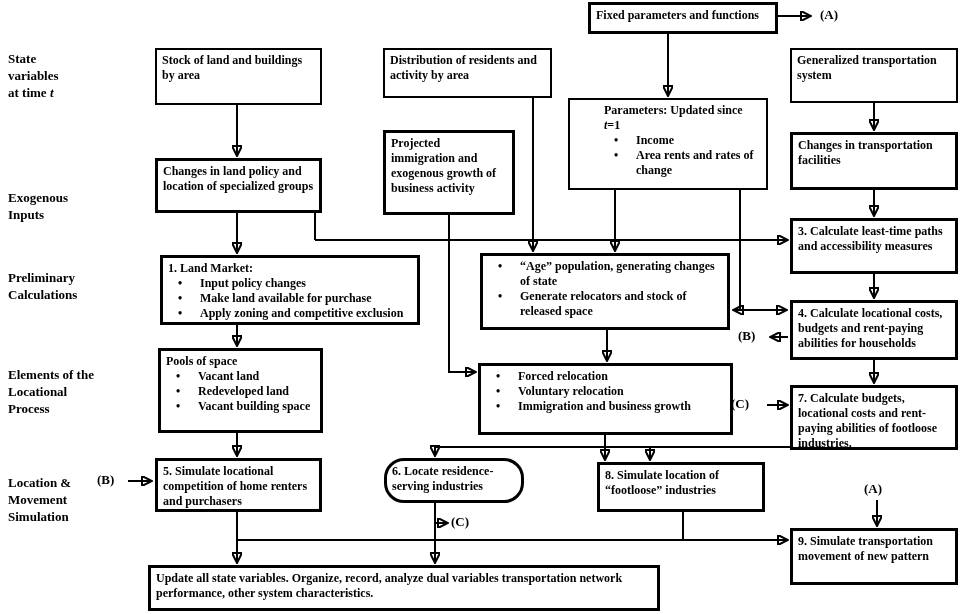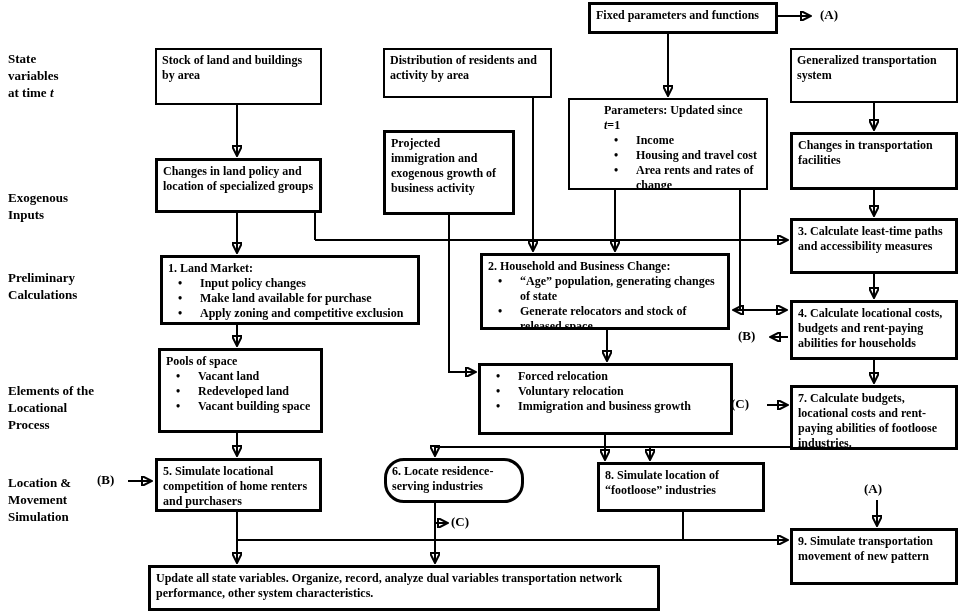--- a/index.html
+++ b/index.html
@@ -61,21 +61,21 @@
     <line x1="128" y1="481" x2="151" y2="481" marker-end="url(#ah)"></line>
   </svg>
 
   <div class="rowlabel" style="left:8px;top:50px;"><span>State
 variables
 at time </span><i>t</i></div>
   <div class="rowlabel" style="left:8px;top:173px;margin-top:16px;"><span>Exogenous
 Inputs</span></div>
   <div class="rowlabel" style="left:8px;top:269px;"><span>Preliminary
 Calculations</span></div>
-  <div class="rowlabel" style="left:8px;top:382px;"><span>Elements of the
+  <div class="rowlabel" style="left:8px;top:366px;"><span>Elements of the
 Locational
 Process</span></div>
   <div class="rowlabel" style="left:8px;top:474px;"><span>Location &amp;
 Movement
 Simulation</span></div>
 
   <div class="lbl" style="left:820px;top:7px;">(A)</div>
   <div class="lbl" style="left:864px;top:481px;">(A)</div>
   <div class="lbl" style="left:97px;top:472px;">(B)</div>
   <div class="lbl" style="left:738px;top:328px;">(B)</div>
@@ -95,21 +95,20 @@
   </div>
 
   <div class="box" style="left:790px;top:48px;width:168px;height:55px;">
     <span>Generalized transportation system</span>
   </div>
 
   <div class="box" style="left:568px;top:98px;width:200px;height:92px;padding-left:34px;">
     <div><span>Parameters: Updated since </span><i>t</i><span>=1</span></div>
     <ul>
       <li>Income</li>
-      <li>Housing and travel cost</li>
       <li>Area rents and rates of change</li>
     </ul>
   </div>
 
   <div class="box heavy" style="left:790px;top:132px;width:168px;height:58px;">
     <span>Changes in transportation facilities</span>
   </div>
 
   <div class="box heavy" style="left:155px;top:158px;width:167px;height:55px;">
     <span>Changes in land policy and location of specialized groups</span>
@@ -126,21 +125,20 @@
   <div class="box heavy" style="left:160px;top:255px;width:260px;height:70px;">
     <div>1. Land Market:</div>
     <ul>
       <li>Input policy changes</li>
       <li>Make land available for purchase</li>
       <li>Apply zoning and competitive exclusion</li>
     </ul>
   </div>
 
   <div class="box heavy" style="left:480px;top:253px;width:250px;height:77px;">
-    <div>2. Household and Business Change:</div>
     <ul>
       <li>“Age” population, generating changes of state</li>
       <li>Generate relocators and stock of released space</li>
     </ul>
   </div>
 
   <div class="box heavy" style="left:790px;top:300px;width:168px;height:60px;">
     <span>4. Calculate locational costs, budgets and rent-paying abilities for households</span>
   </div>
 

